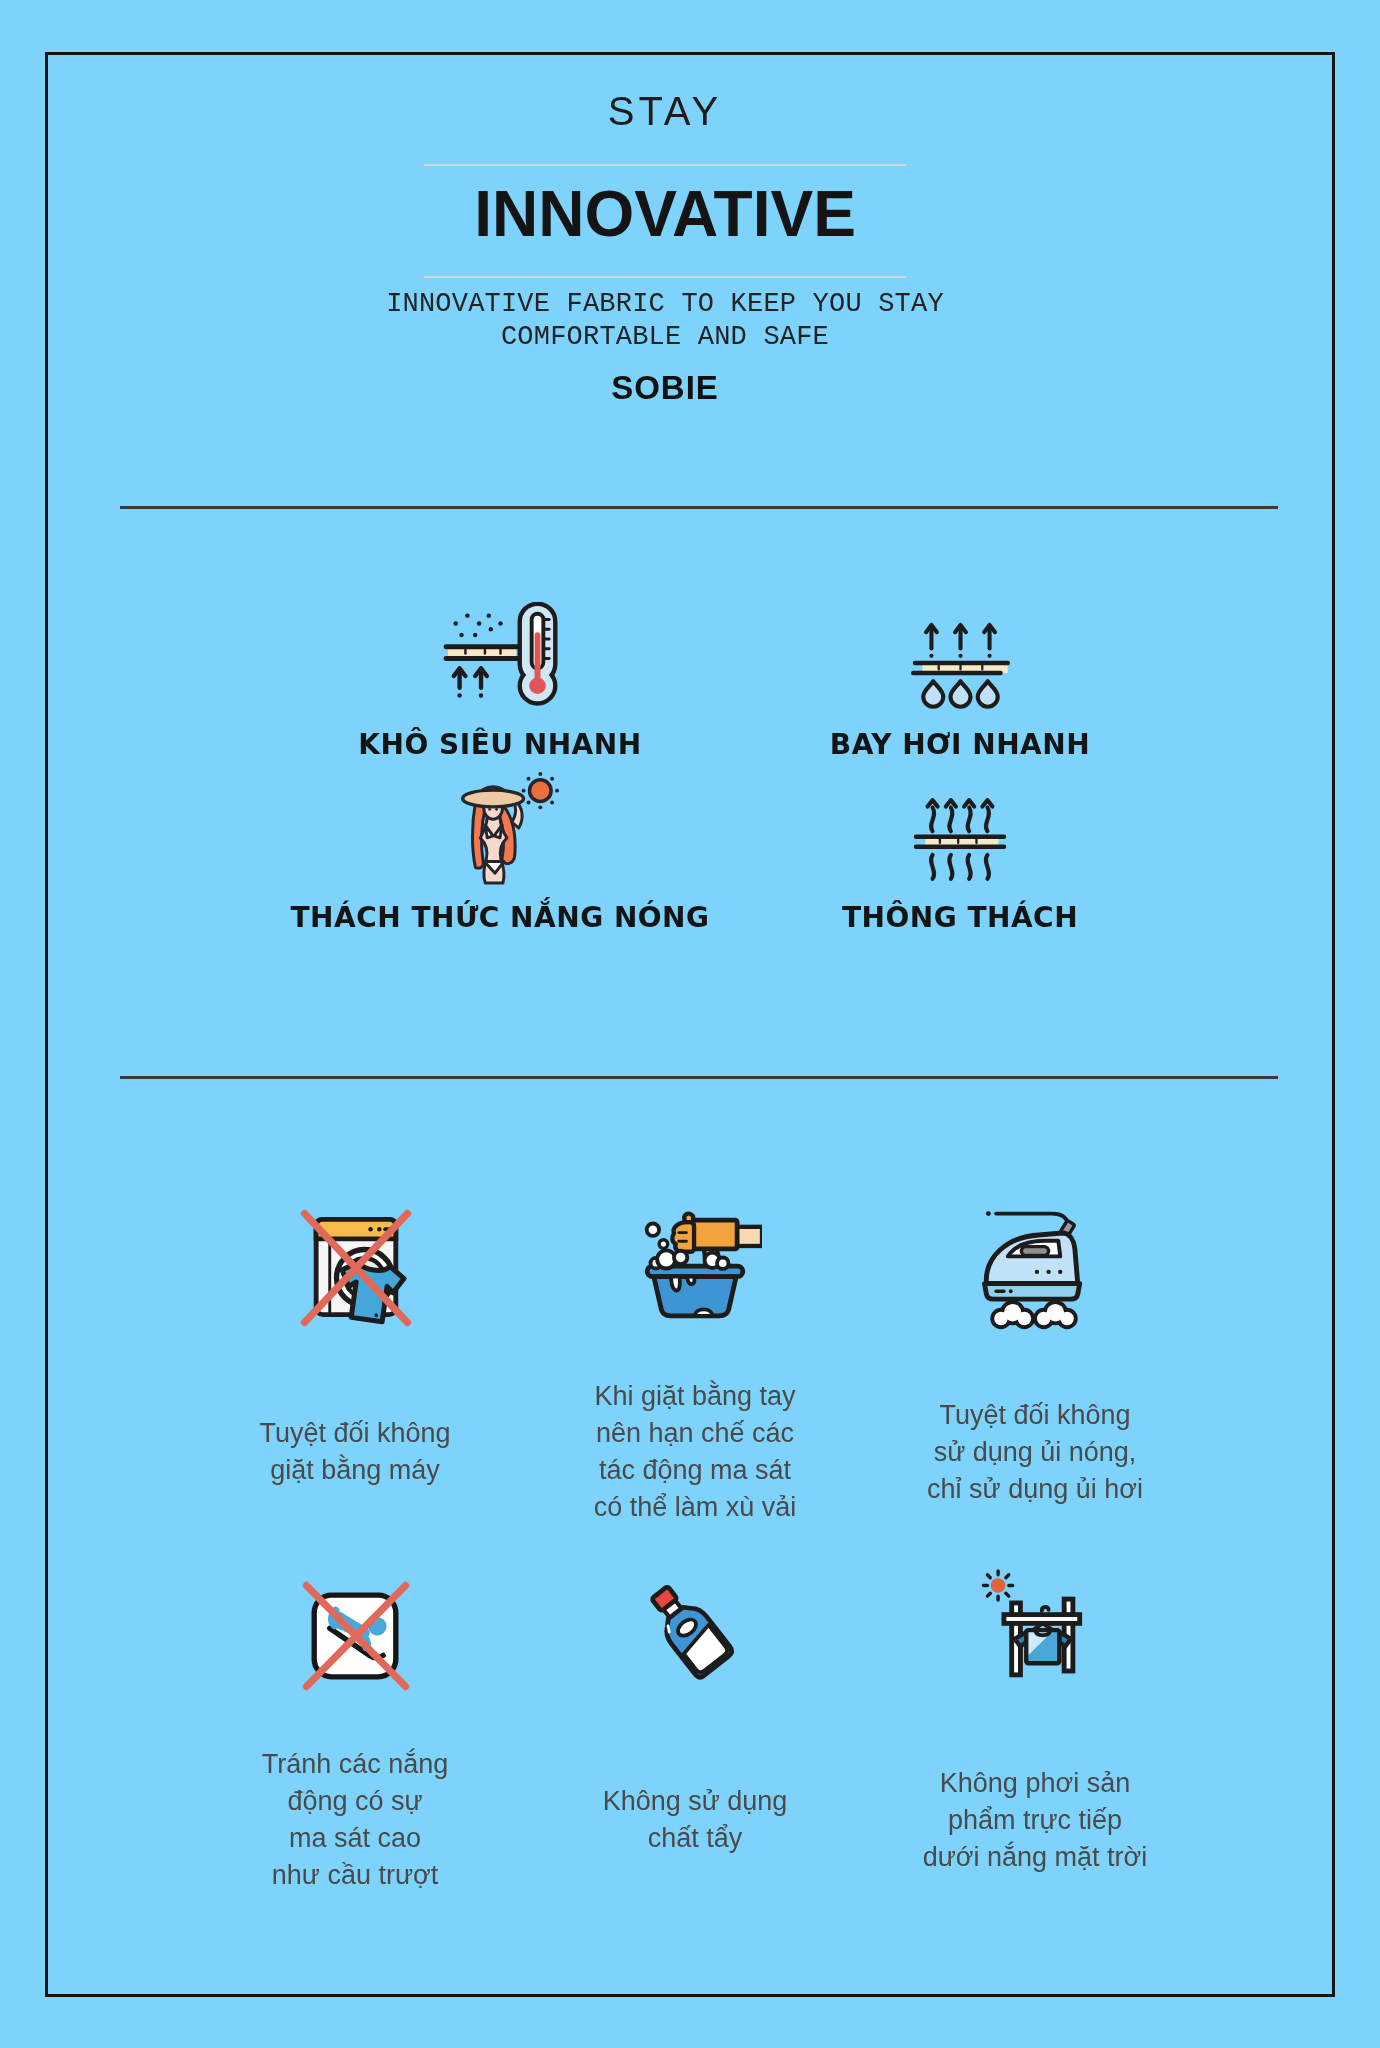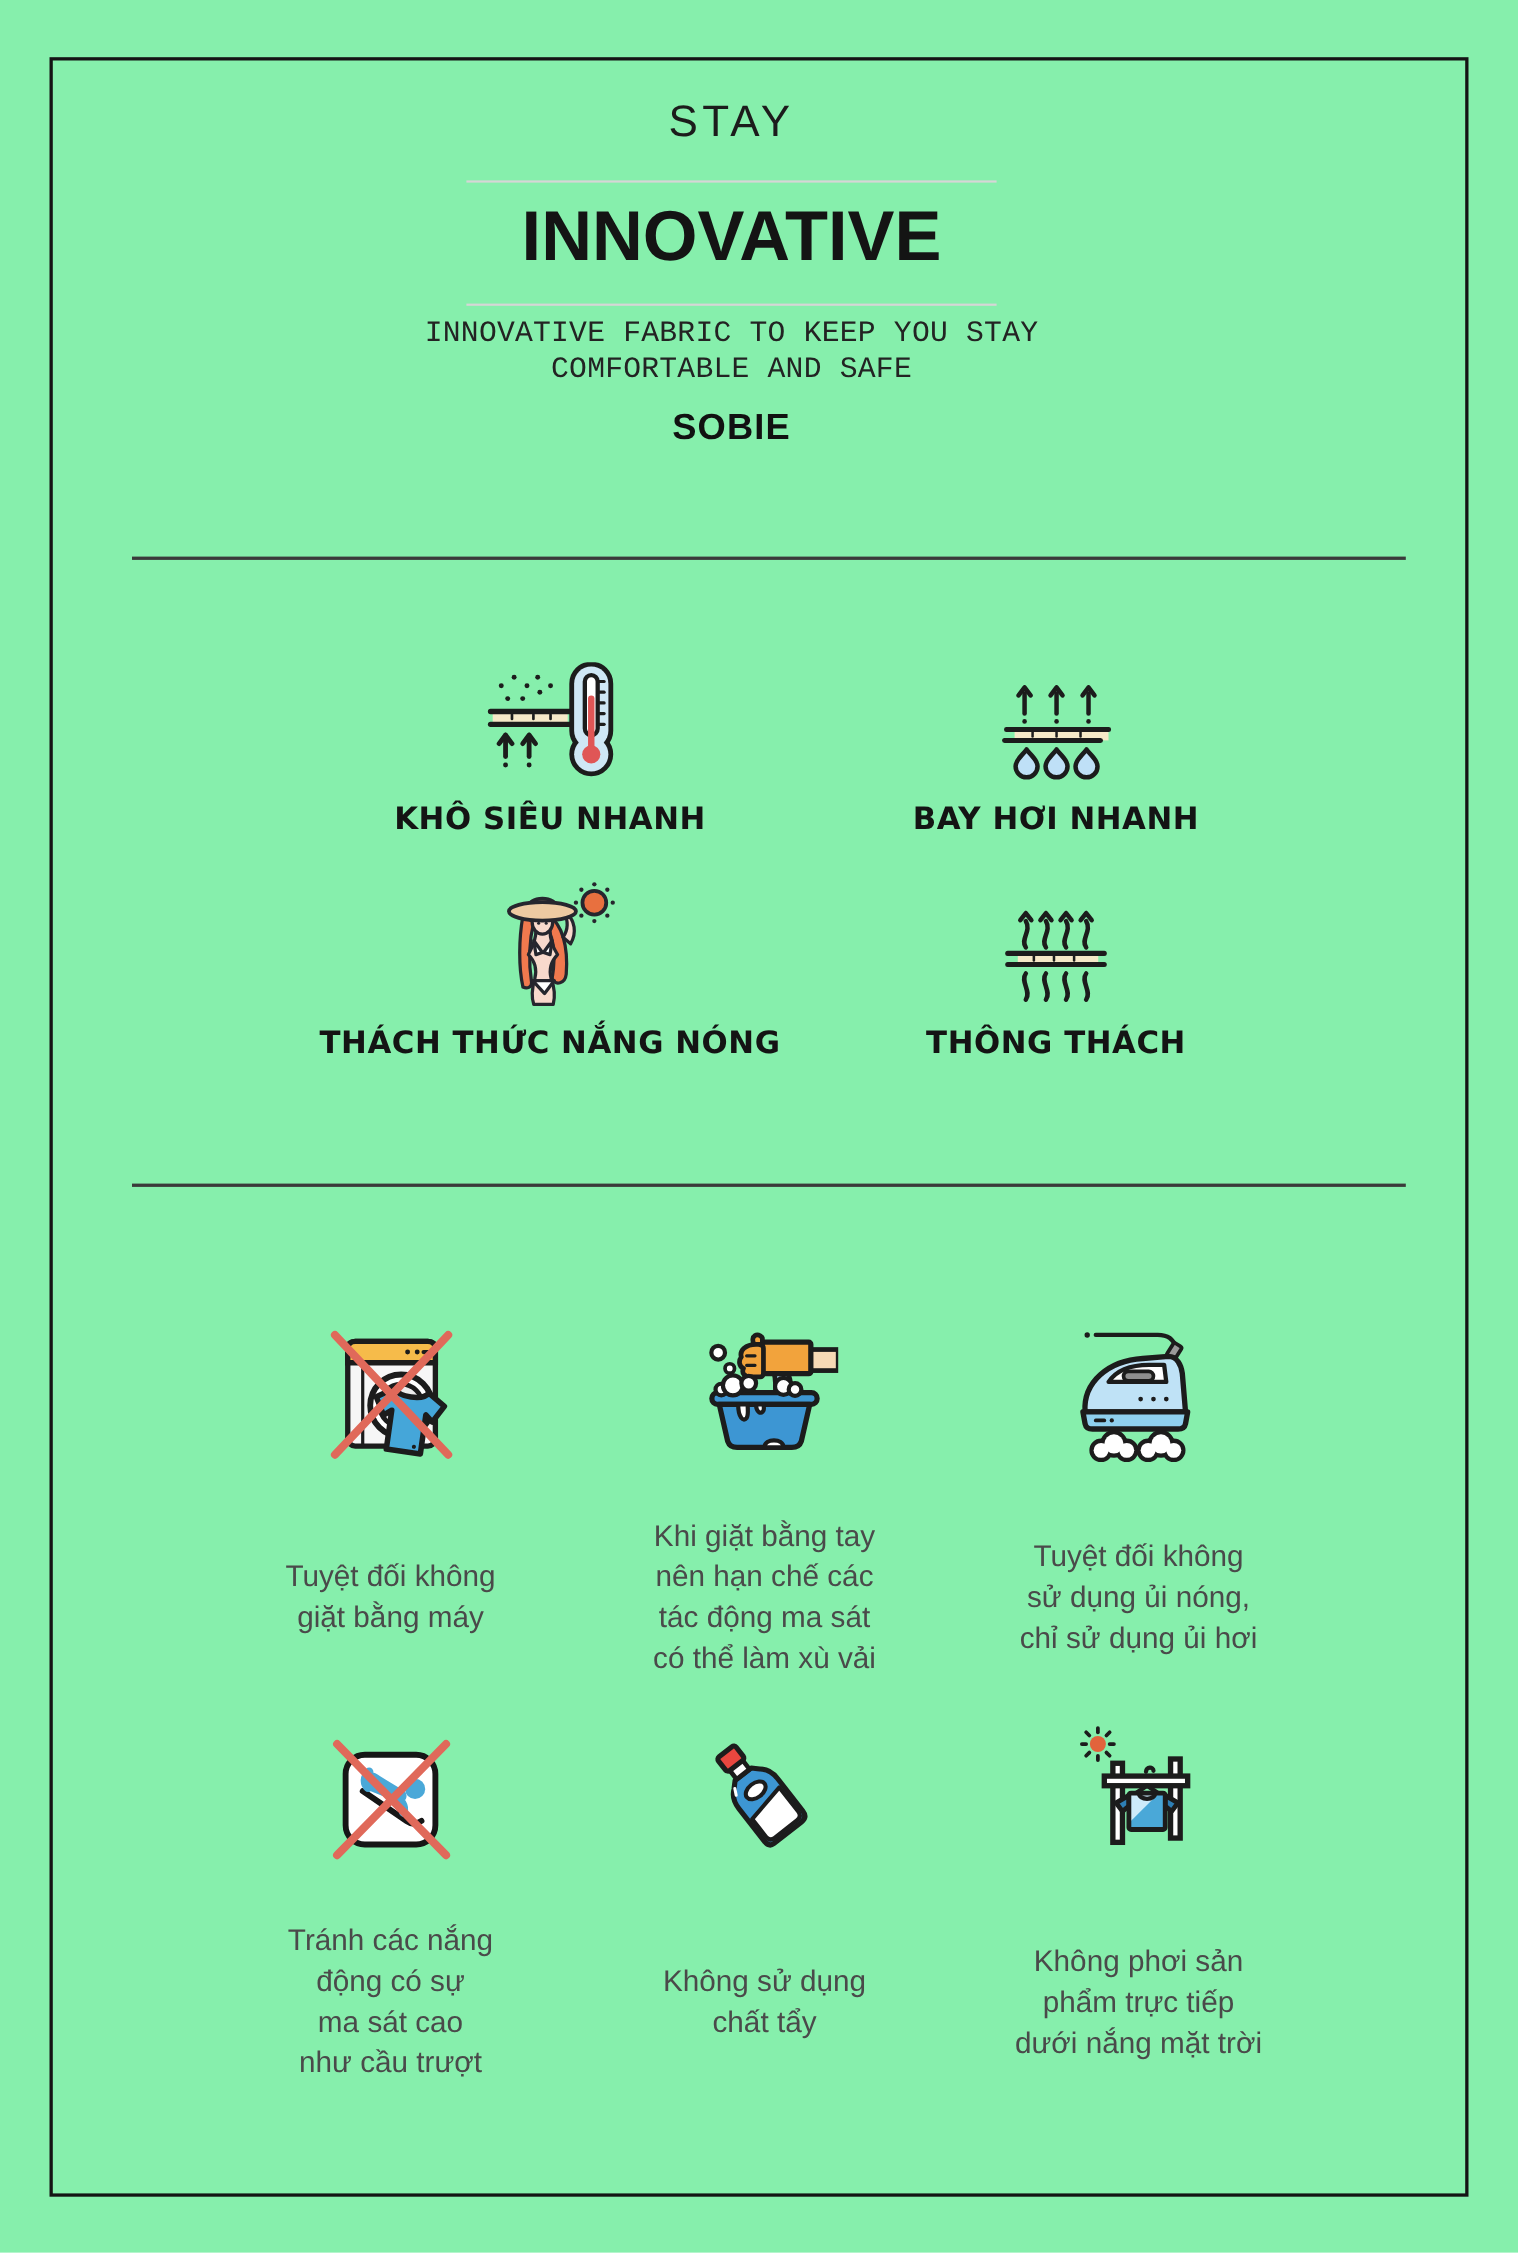--- a/index.html
+++ b/index.html
@@ -1,35 +1,35 @@
 <!DOCTYPE html>
 <html><head>
 <meta charset="utf-8">
 <style>
   html,body{margin:0;padding:0;background:#ffffff;}
   body{width:1380px;height:2048px;font-family:"Liberation Sans",sans-serif;color:#1a1a1a;}
-  .page{position:relative;width:1380px;height:2048px;background:#86efac;overflow:hidden;}
+  .page{position:relative;width:1380px;height:2048px;background:#7dd3fc;overflow:hidden;}
   .frame{position:absolute;left:45px;top:52px;width:1284px;height:1939px;border:3px solid #141414;}
 
   
   .header{position:absolute;left:25px;top:0;width:1280px;text-align:center;}
   .stay{margin-top:88px;font-size:40px;line-height:46px;font-weight:500;letter-spacing:4px;color:#1c1c1c;}
   .rule-light{width:482px;height:2px;background:#d6d6d6;margin:30px auto 0;}
   .comfortable{margin-top:12px;font-size:64px;line-height:72px;font-weight:600;letter-spacing:0px;color:#141414;}
   .rule-light.second{margin-top:26px;}
   .subtitle{margin-top:10px;font-size:27px;line-height:33px;font-weight:500;letter-spacing:0.2px;color:#232323;white-space:pre-line;font-family:Liberation Mono, monospace;}
   .brand{margin-top:14px;font-size:33px;line-height:40px;font-weight:800;letter-spacing:1px;color:#111111;}
 
   
   .divider{position:absolute;left:120px;width:1158px;height:3px;background:#3a3a3a;}
   .divider.one{top:506px;}
   .divider.two{top:1076px;}
 
   
-  .features{position:absolute;left:270px;top:588px;width:920px;display:grid;grid-template-columns:1fr 1fr;row-gap:30px;}
+  .features{position:absolute;left:270px;top:588px;width:920px;display:grid;grid-template-columns:1fr 1fr;}
   .feature{display:flex;flex-direction:column;align-items:center;}
   .feature .icon-box{height:126px;display:flex;align-items:flex-end;justify-content:center;}
   .feature .label{margin-top:14px;font-family:"DejaVu Sans",sans-serif;font-weight:700;font-size:28px;letter-spacing:0.5px;color:#141414;white-space:nowrap;}
 
   
   .care{position:absolute;left:185px;top:1192px;width:1020px;display:grid;grid-template-columns:1fr 1fr 1fr;}
   .care-cell{height:368px;display:flex;flex-direction:column;align-items:center;}
   .care-cell .icon-box{height:152px;display:flex;align-items:center;justify-content:center;}
   .care-text{flex:1;display:flex;align-items:center;justify-content:center;text-align:center;
              font-size:27px;line-height:37px;color:#4a4a4a;white-space:pre-line;font-weight:400;}

